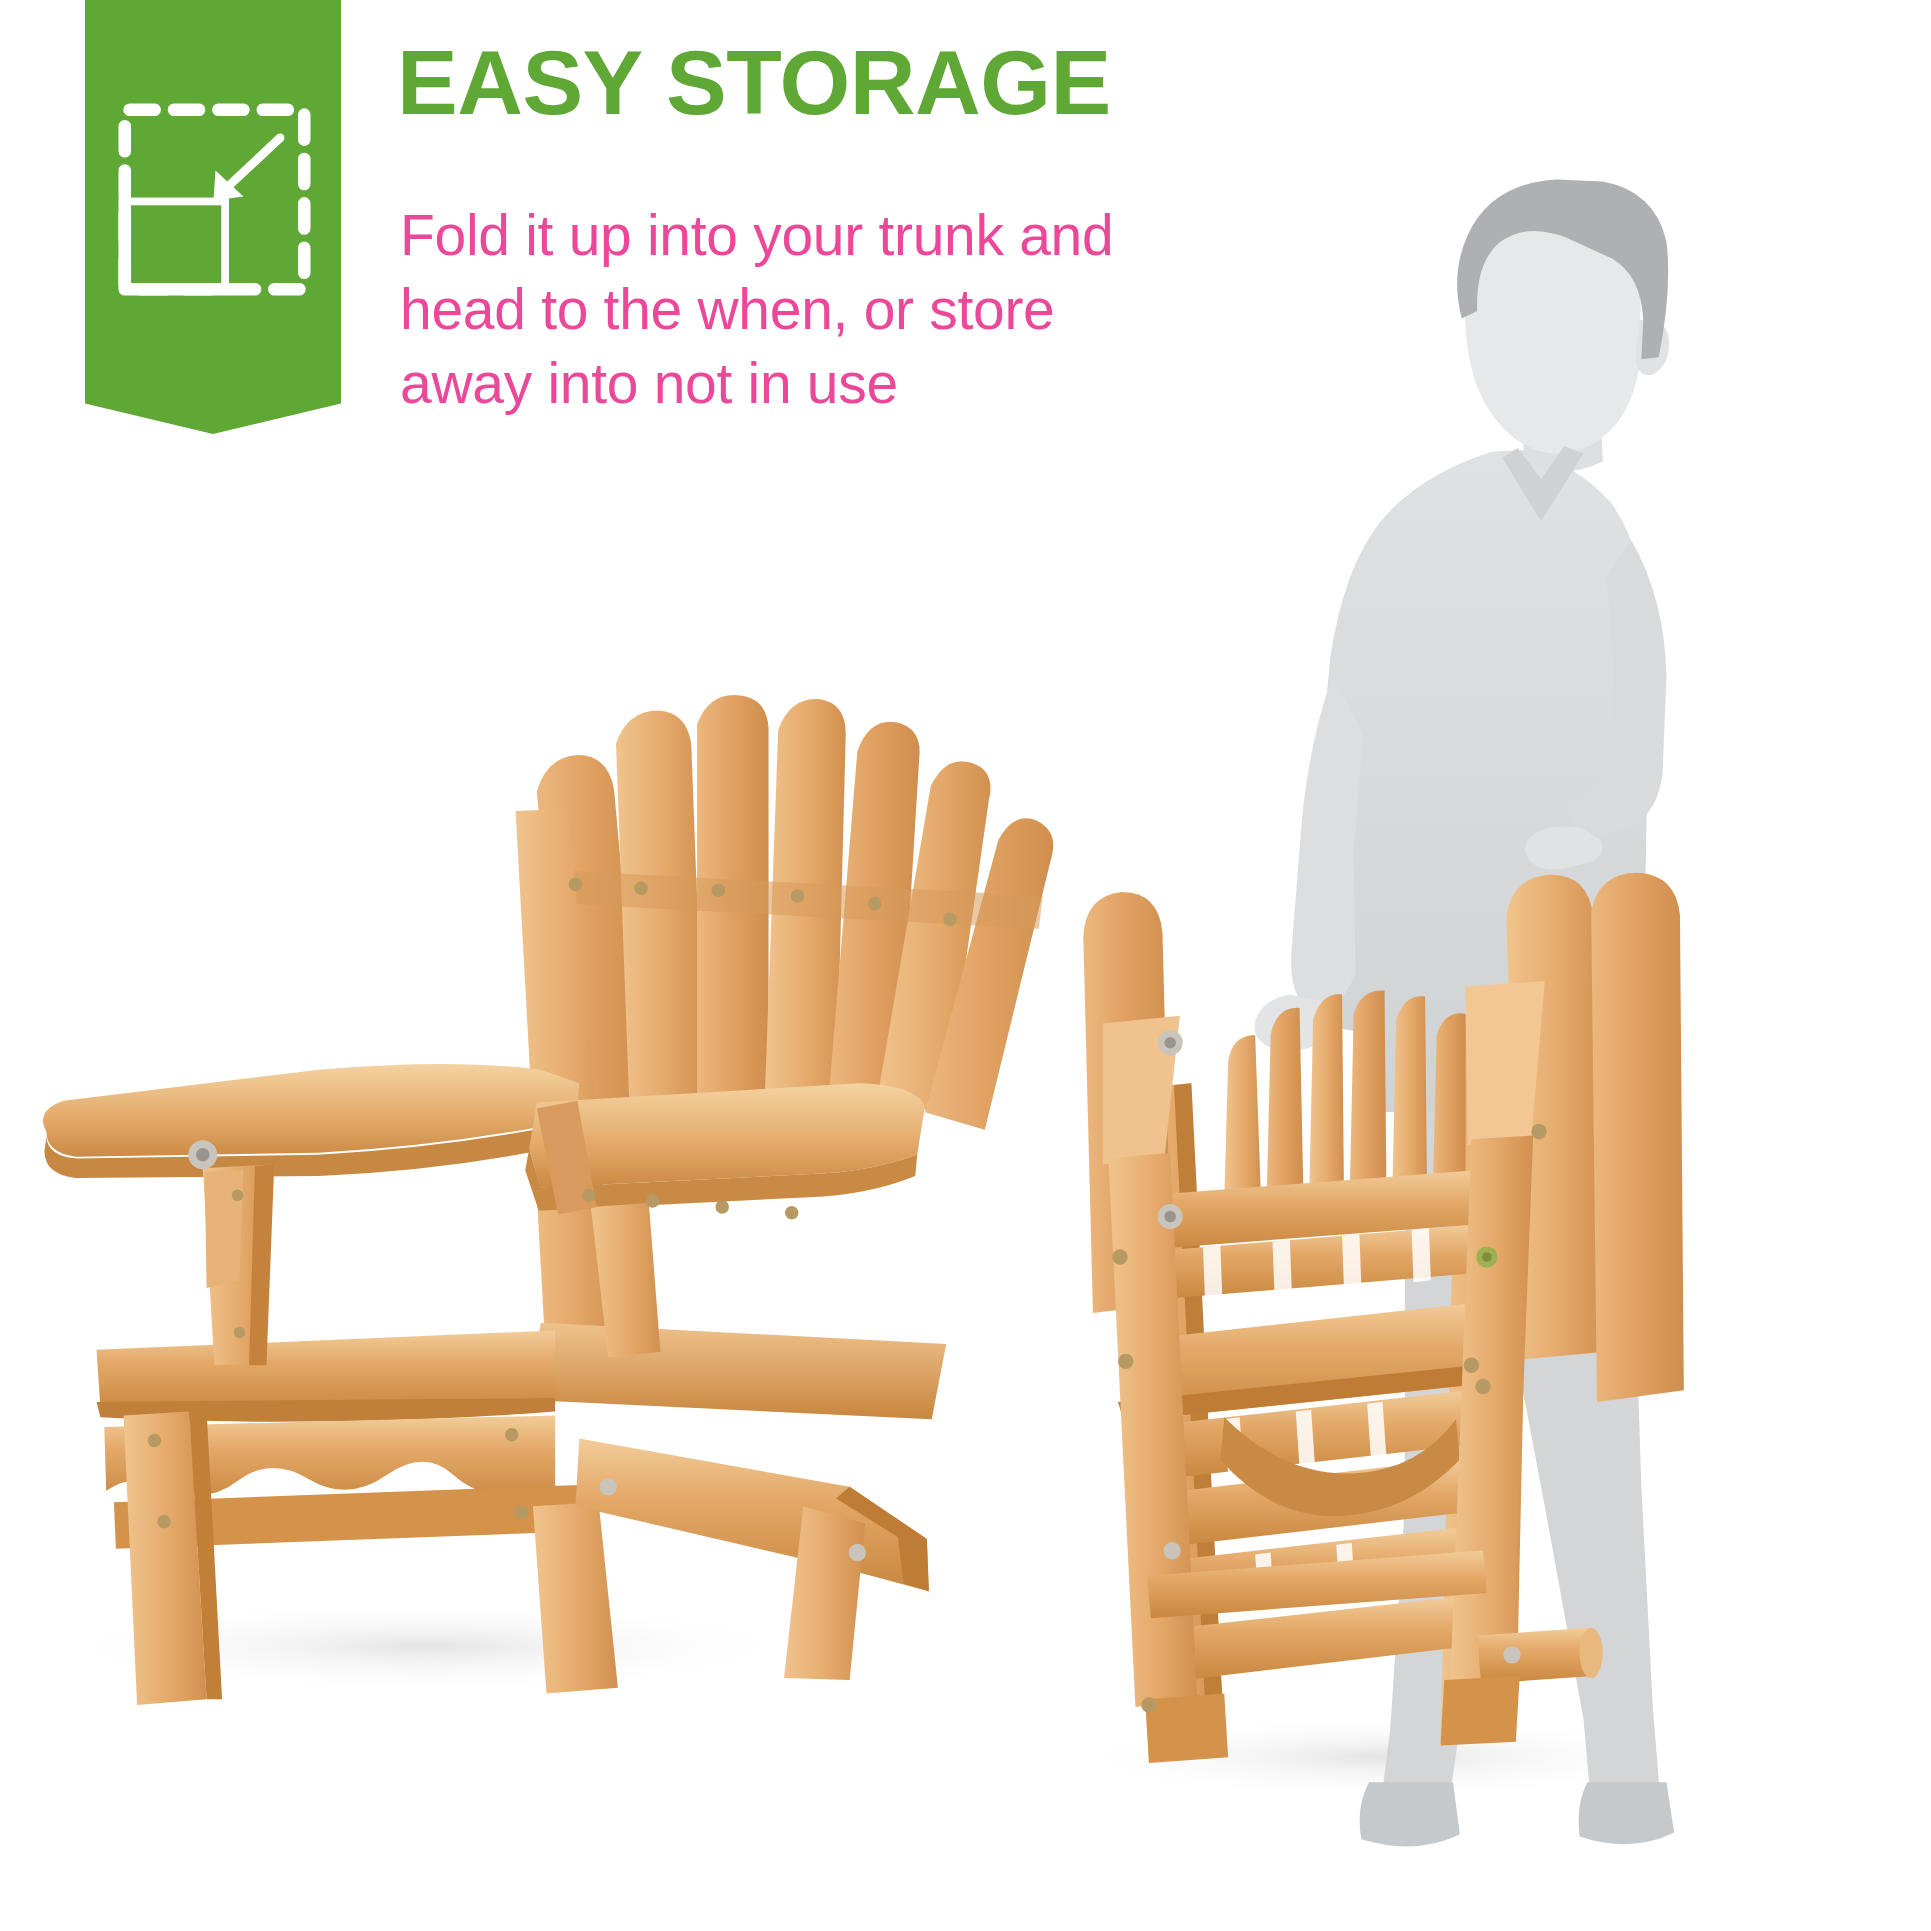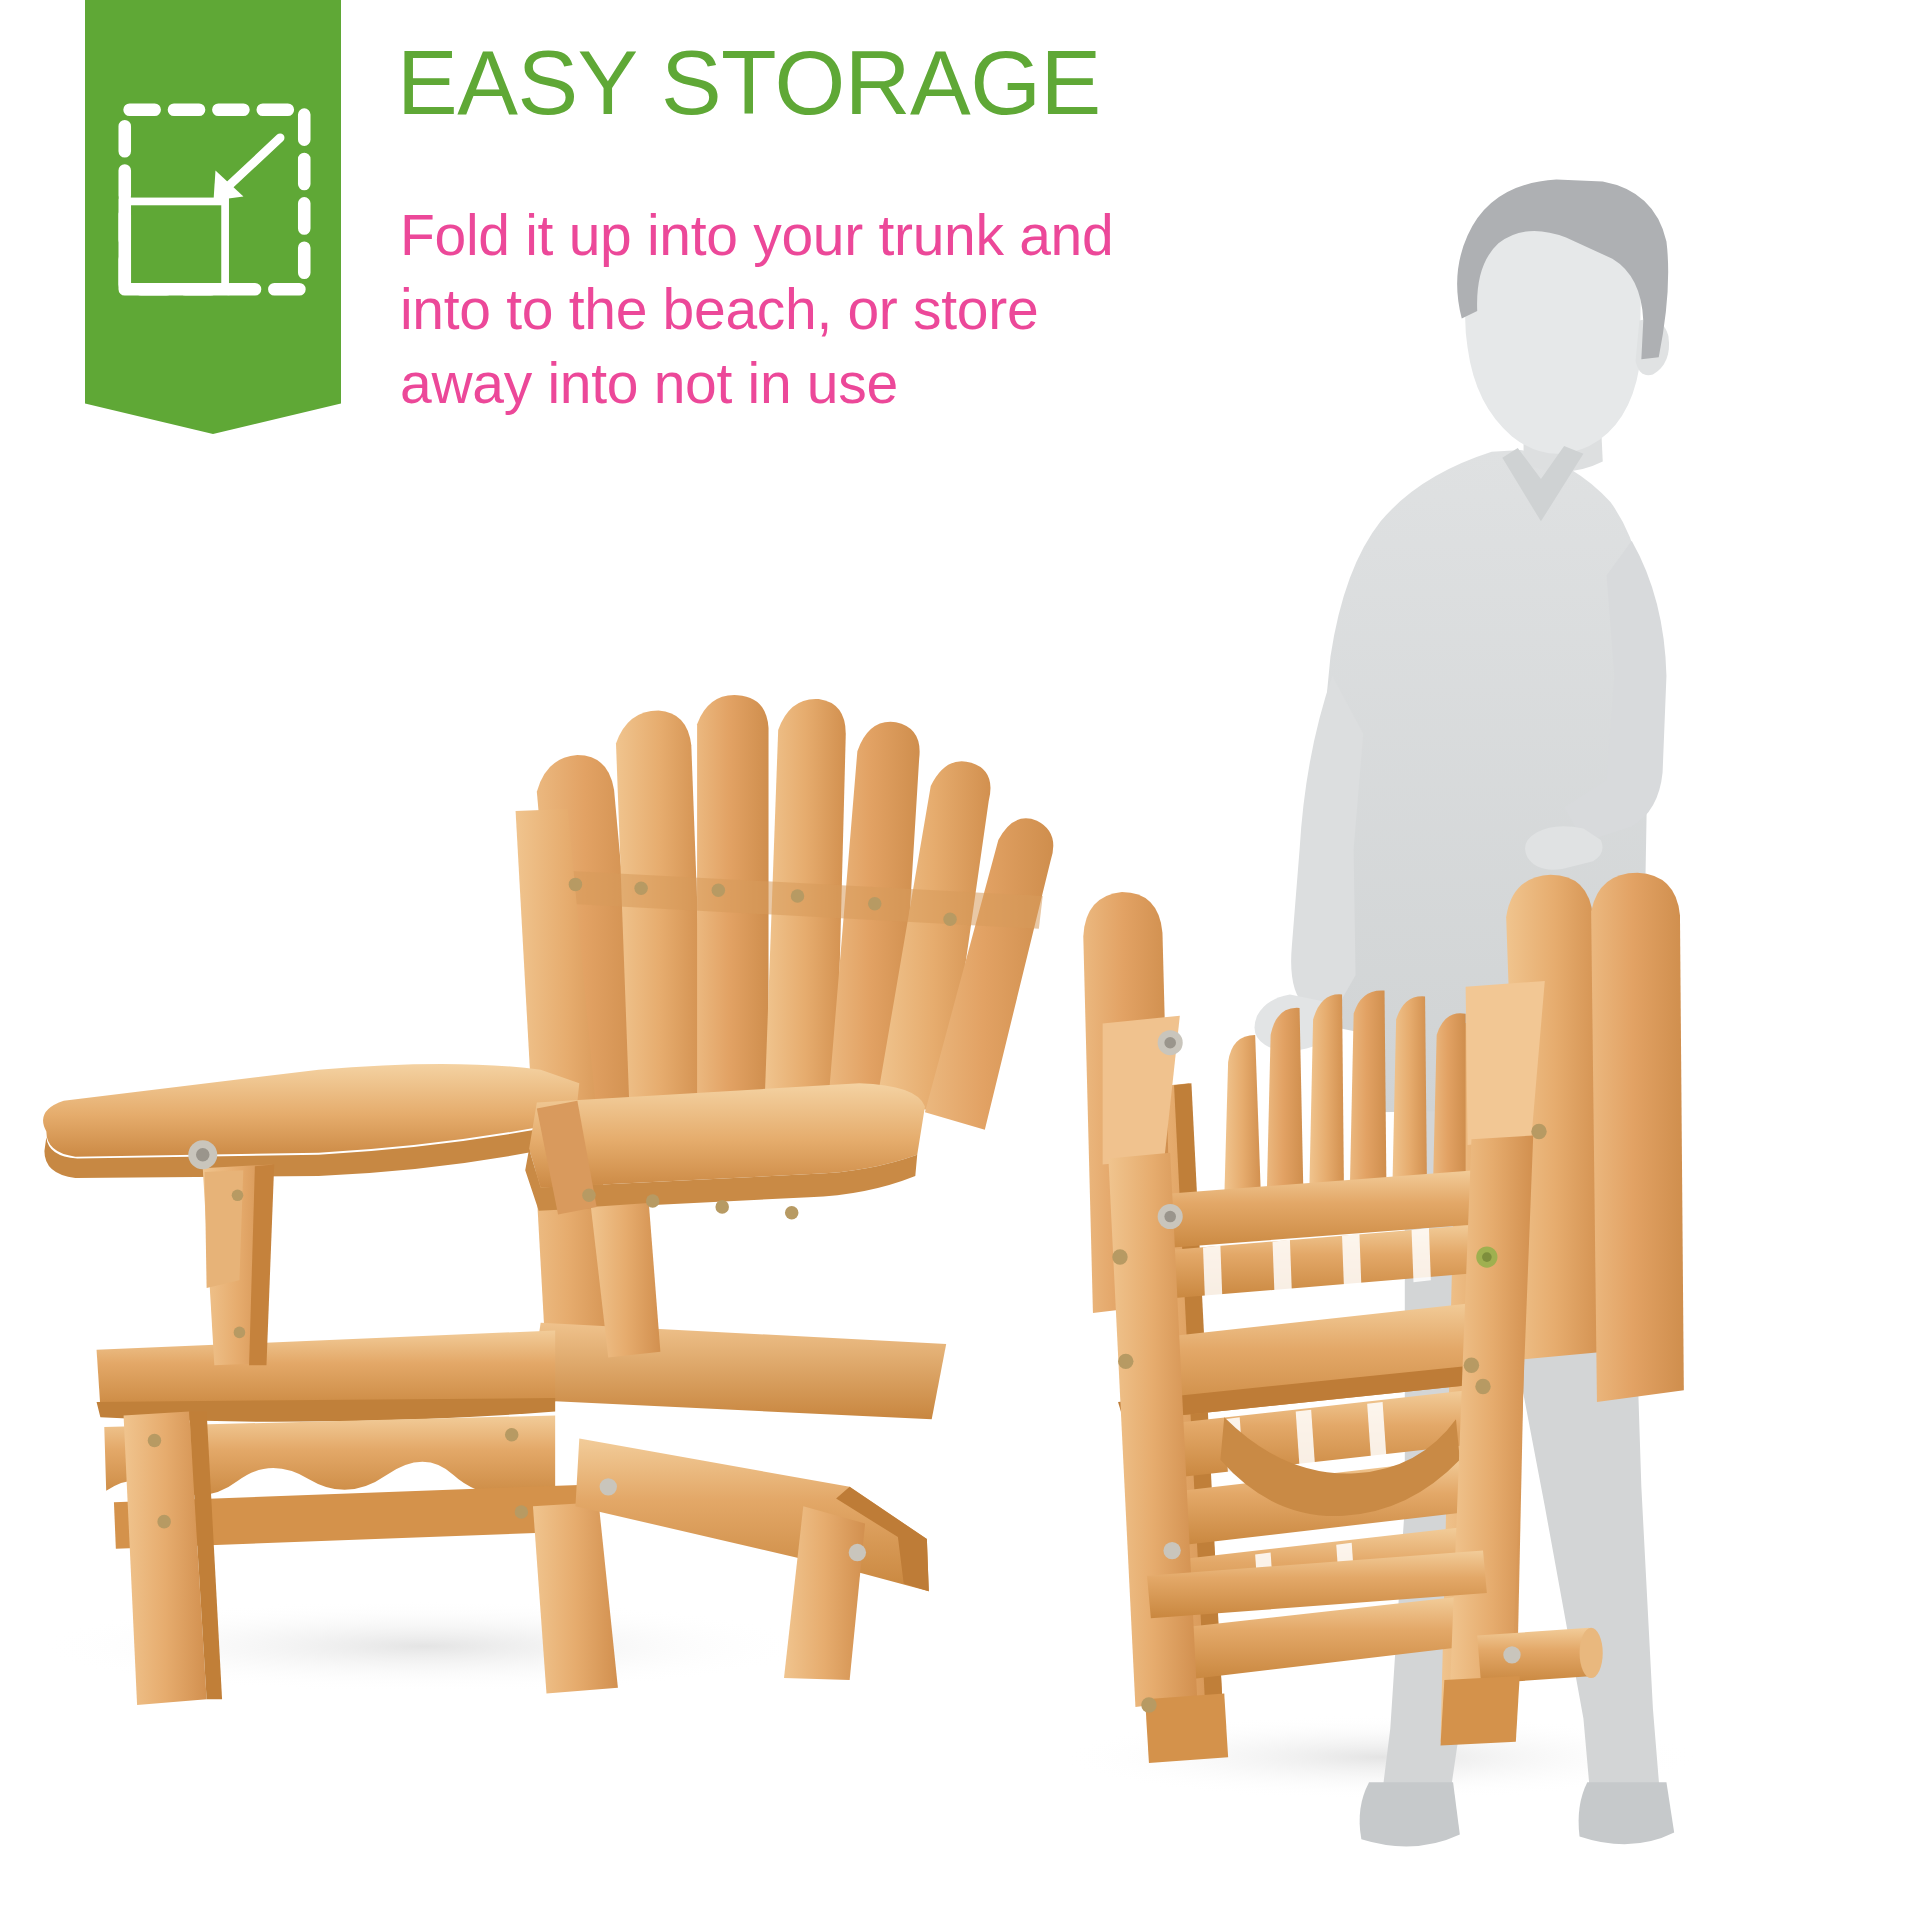--- a/index.html
+++ b/index.html
@@ -38,21 +38,21 @@
     width: 193px;
     height: 193px;
   }
 
   
   #headline {
     position: absolute;
     left: 397px;
     top: 35px;
     font-size: 91px;
-    font-weight: normal;
+    font-weight: bold;
     letter-spacing: -0.5px;
     color: #5FA836;
     line-height: 1.05;
     white-space: nowrap;
   }
   #subtitle {
     position: absolute;
     left: 400px;
     top: 198px;
     width: 763px;
@@ -95,21 +95,21 @@
 
       <line x1="168" y1="36" x2="105" y2="95" stroke="#FFFFFF" stroke-width="9" stroke-linecap="round"></line>
       <path d="M99 101 L101 70 L130 97 Z" fill="#FFFFFF"></path>
     </svg>
   </div>
 
   <div id="headline">EASY STORAGE</div>
 
   <div id="subtitle">
     <span class="ln">Fold it up into your trunk and</span>
-    <span class="ln">into to the beach, or store</span>
+    <span class="ln">head to the when, or store</span>
     <span class="ln">away into not in use</span>
   </div>
 
   <div id="stage">
     <svg viewBox="0 0 2000 2000" xmlns="http://www.w3.org/2000/svg">
       <defs>
         <linearGradient id="woodV" x1="0" y1="0" x2="1" y2="0">
           <stop offset="0" stop-color="#EBB87F"></stop>
           <stop offset="0.45" stop-color="#E2A264"></stop>
           <stop offset="1" stop-color="#CF8E4D"></stop>

